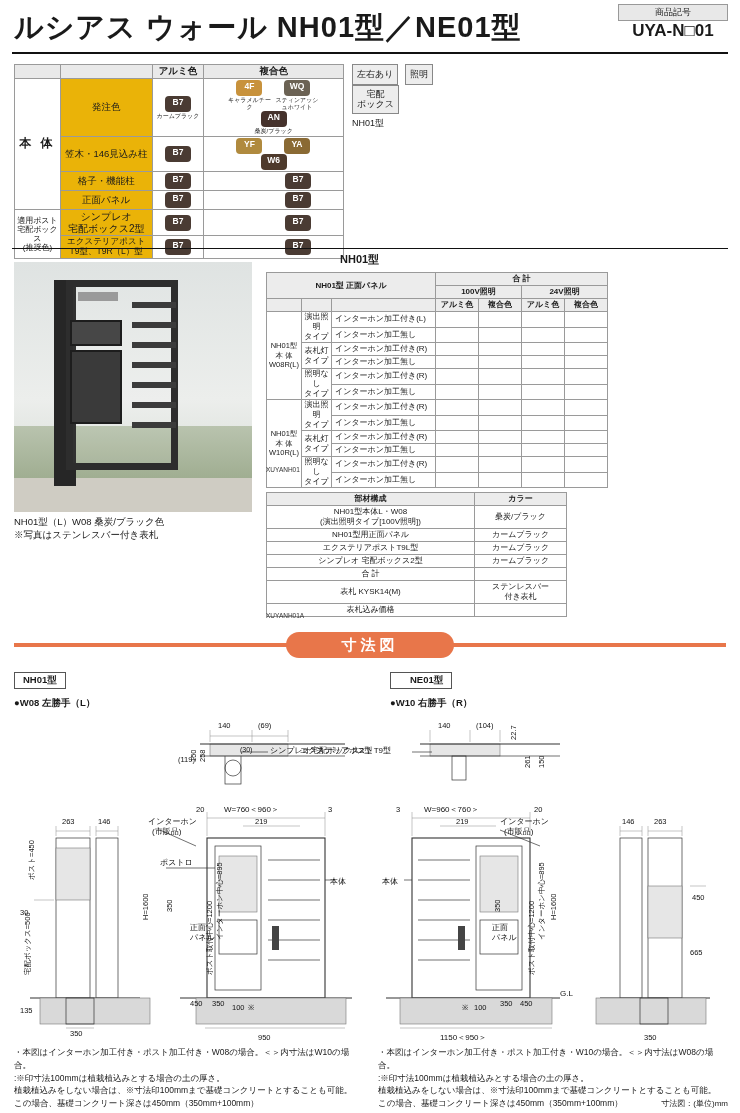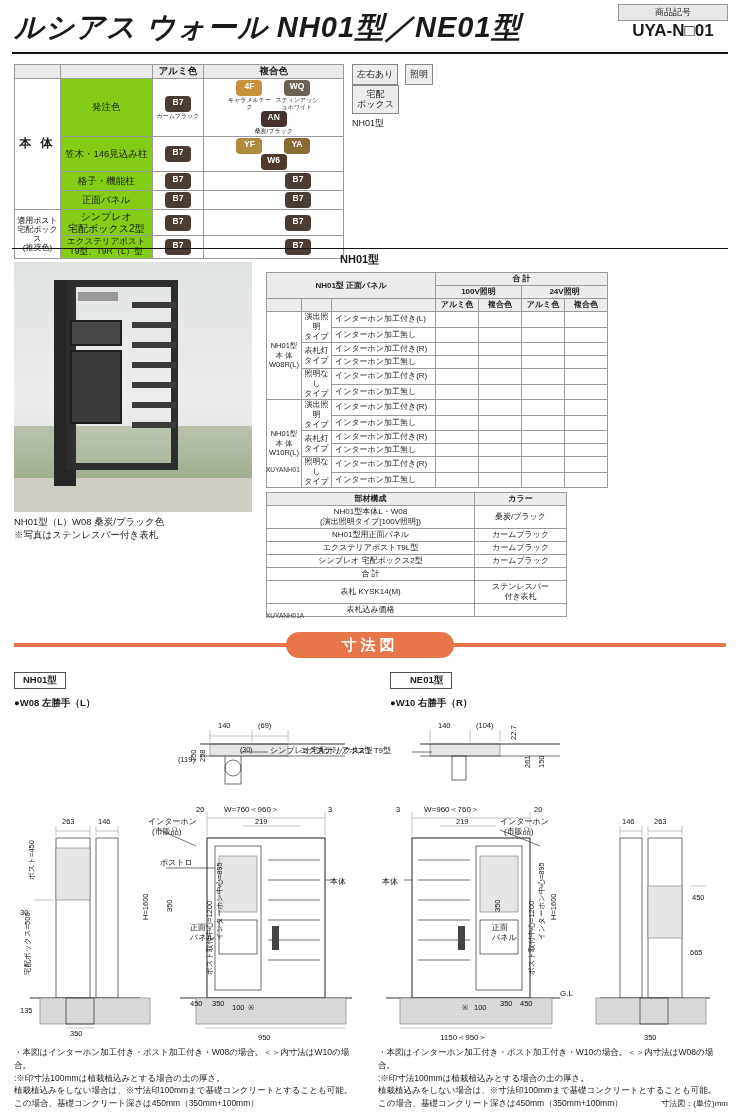--- a/index.html
+++ b/index.html
@@ -13,38 +13,37 @@
     overflow:hidden;
   }
   .page { position:relative; width:740px; height:1113px; }
 
   
   .header { position:absolute; left:0; top:0; width:740px; height:58px; }
   .title {
     position:absolute; left:14px; top:8px;
     font-size:29px; font-weight:bold; letter-spacing:1px;
     white-space:nowrap;
-    font-style:italic;
   }
   .code-box { position:absolute; right:12px; top:4px; width:110px; text-align:center; }
   .code-box .lbl {
     font-size:9px; background:#e8e8e8; border:1px solid #999; padding:1px 16px;
     display:block;
   }
   .code-box .val { font-size:17px; font-weight:bold; margin-top:2px; }
   .hr-top { position:absolute; left:12px; top:52px; width:716px; height:2px; background:#111; }
 
   
   .colortable { position:absolute; left:14px; top:64px; width:330px; border-collapse:collapse; }
   .colortable td, .colortable th {
     border:1px solid #9a9a9a; font-size:9px; text-align:center; padding:1px 2px;
     background:#fff; line-height:1.15;
   }
   .colortable .hdr { background:#e9e9e9; font-weight:bold; font-size:9.5px; }
-  .colortable .rowlbl { background:#84cc16; font-size:9.5px;margin-left:32px; }
+  .colortable .rowlbl { background:#eab308; font-size:9.5px;margin-left:32px; }
   .colortable .bigname { font-size:12px; font-weight:bold; letter-spacing:3px; }
   .swatch {
     display:inline-block; width:26px; height:16px; line-height:13px;
     color:#fff; font-size:8.5px; font-weight:bold; text-align:center; border-radius:4px;
   }
   .sw-cap { font-size:6px; display:block; margin-top:1px; line-height:1.1; color:#222; }
 
   
   .chips { position:absolute; left:352px; top:64px; width:120px; }
   .chip {

